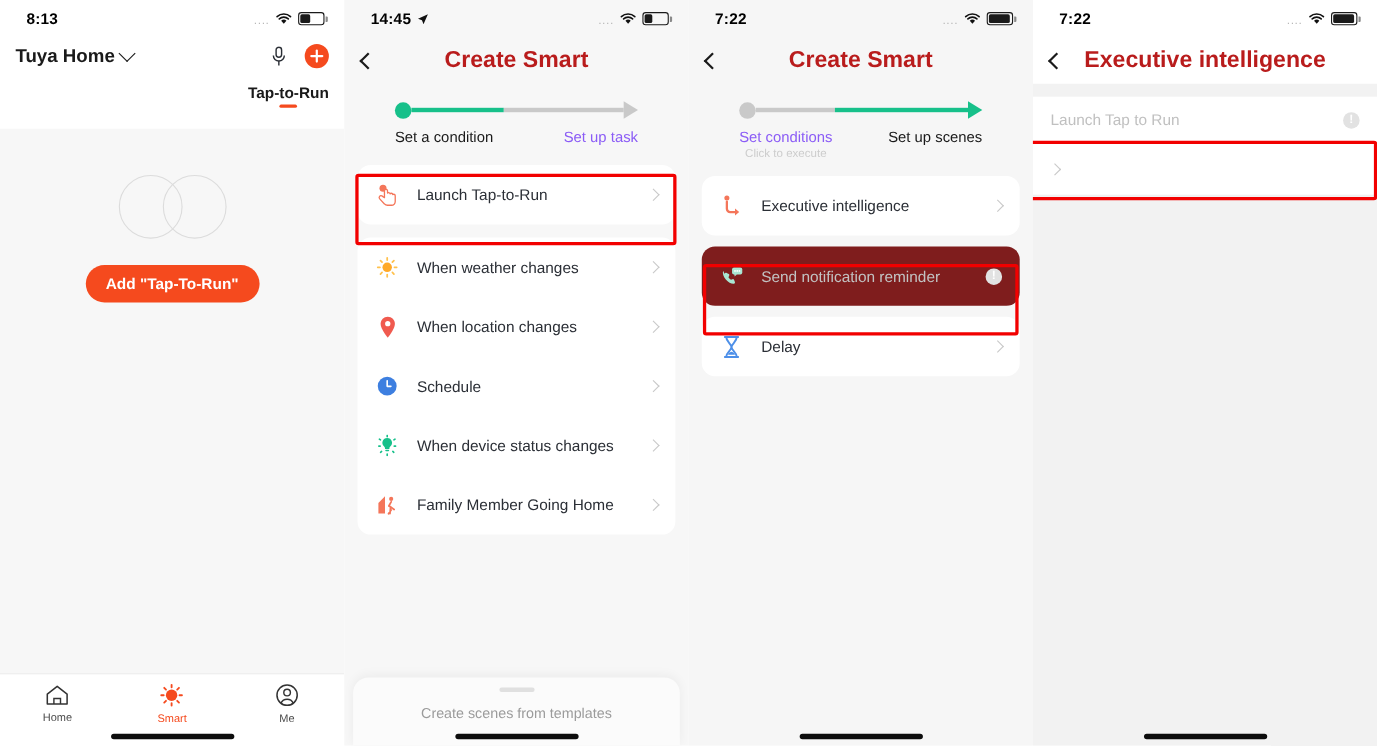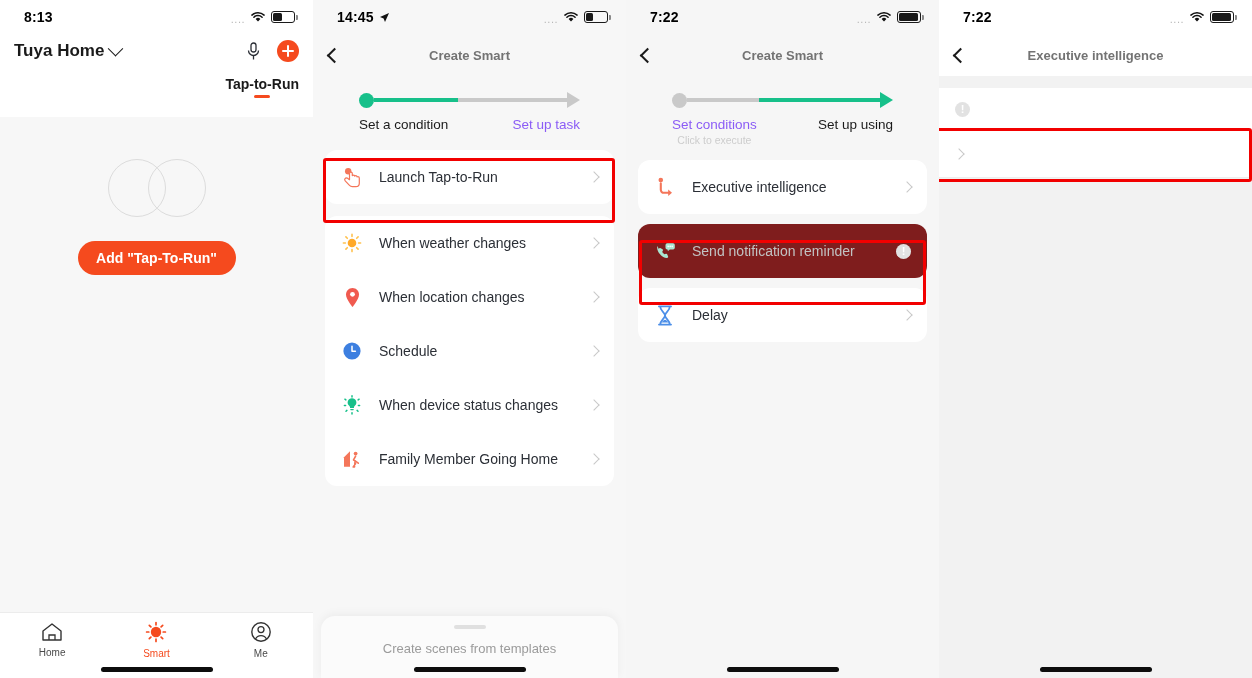--- a/index.html
+++ b/index.html
@@ -57,21 +57,21 @@
 
   .tabbar { position:absolute; left:0; right:0; bottom:0; height:66px; background:#fff; border-top:1px solid #ececec; display:flex; }
   .tabitem { flex:1; display:flex; flex-direction:column; align-items:center; justify-content:center; gap:5px; padding-bottom:12px; }
   .tabitem .lbl { font-size:10px; color:#4a4a4a; }
   .tabitem.active .lbl { color:#f54a1e; }
   .homebar { position:absolute; bottom:6px; left:50%; transform:translateX(-50%); width:112px; height:5px; background:#0d0d0d; border-radius:3px; }
 
   
   .navbar { height:42px; display:flex; align-items:center; position:relative; padding: 0 16px; }
   .back { width:11px; height:11px; border-left:2px solid #1a1a1a; border-bottom:2px solid #1a1a1a; transform:rotate(45deg); }
-  .navtitle { position:absolute; left:0; right:0; text-align:center; font-size:13px; font-weight:bold; color:#737373; pointer-events:none; }
+  .navtitle { position:absolute; left:0; right:0; text-align:center; font-size:21px; font-weight:bold; color:#b91c1c; pointer-events:none; }
 
   .stepper { padding: 16px 46px 0 46px; }
   .track { position:relative; height:16px; display:flex; align-items:center; }
   .dot { width:15px; height:15px; border-radius:50%; flex:0 0 auto; }
   .dot.on { background:#17c08a; } .dot.off { background:#c9c9c9; }
   .line { flex:1 1 auto; height:4px; }
   .line.on { background:#17c08a; } .line.off { background:#c9c9c9; }
   .arrowhead { width:0; height:0; border-top:8px solid transparent; border-bottom:8px solid transparent; flex:0 0 auto; }
   .arrowhead.on { border-left:13px solid #17c08a; } .arrowhead.off { border-left:13px solid #c9c9c9; }
   .steplabels { display:flex; justify-content:space-between; margin-top: 9px; padding: 0 0px; }
@@ -336,21 +336,21 @@
         <span class="dot off"></span>
         <span class="line off" style="flex:0 0 72px"></span>
         <span class="line on"></span>
         <span class="arrowhead on"></span>
       </div>
       <div class="steplabels" style="align-items:flex-start;">
         <div>
           <div class="steplabel dim">Set conditions</div>
           <div class="stepsub">Click to execute</div>
         </div>
-        <div class="steplabel">Set up using</div>
+        <div class="steplabel">Set up scenes</div>
       </div>
     </div>
 
     <div style="margin-top:14px;">
 
       <div class="card" style="margin-top:10px;">
         <div class="row">
           <span class="ico">
             <svg width="20" height="21" viewBox="0 0 20 21">
                 <circle cx="5.8" cy="3" r="2.3" fill="#f4765a"></circle>
@@ -420,20 +420,21 @@
       <div class="navbar">
         <i class="back"></i>
         <div class="navtitle">Executive intelligence</div>
       </div>
     </div>
 
     <div style="height:12px; background:#f2f2f2;"></div>
 
     <div style="background:#fff;">
       <div class="p4-row" style="height:42px;">
+        <span class="label dim">Launch Tap to Run</span>
         <span class="infodot">!</span>
       </div>
       <div class="p4-sep"></div>
       <div class="p4-row" style="height:46px;">
         <i class="chev"></i>
       </div>
       <div class="p4-sep"></div>
     </div>
 
     <div class="hl" style="left:-4px; top:128px; width:317px; height:54px;"></div>

